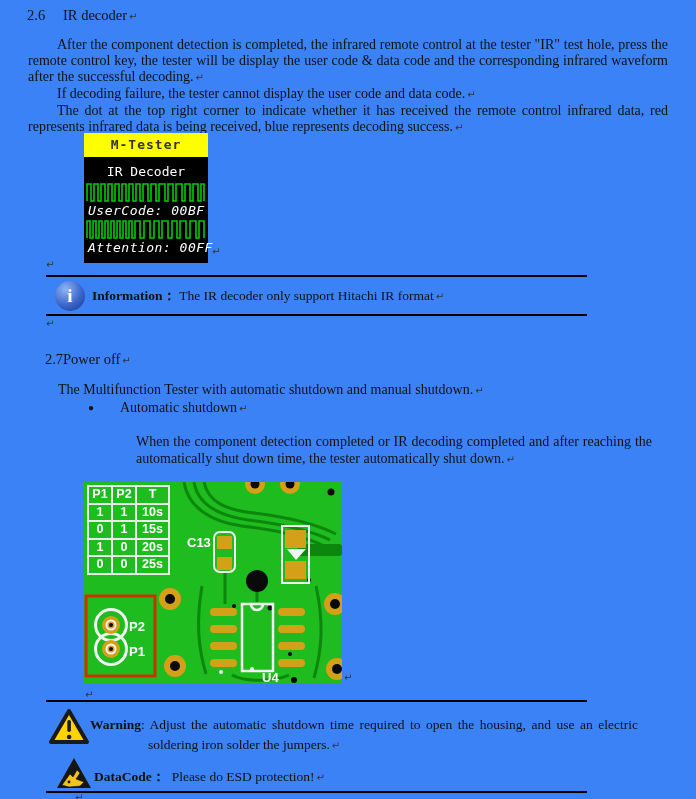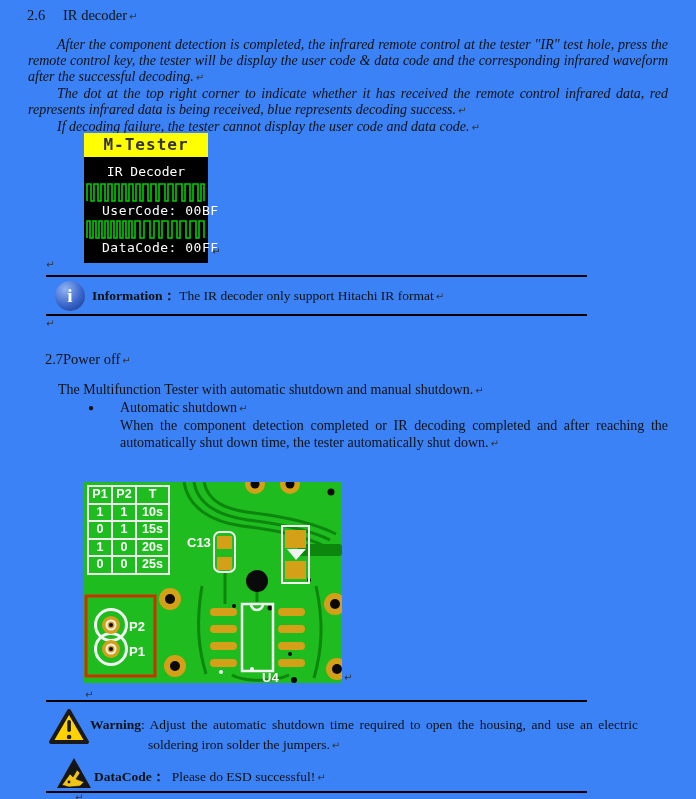--- a/index.html
+++ b/index.html
@@ -1,36 +1,36 @@
 <!DOCTYPE html>
 <html><head>
 <meta charset="utf-8">
 <style>
   html,body{margin:0;padding:0;background:#fff;}
   #page{position:relative;width:696px;height:799px;background:#3b82f6;overflow:hidden;
         font-family:"Liberation Serif",serif;color:#111;}
   
   .heading{position:absolute;font-size:14.5px;white-space:nowrap;}
   .hnum{display:inline-block;width:36px;}
-  .body-block{position:absolute;left:28px;width:640px;font-style:italic;}
+  .body-block{position:absolute;left:28px;width:640px;}
   .body-block p{margin:0;text-indent:29px;text-align:justify;font-size:14px;line-height:15.9px;}
   .indent-block{position:absolute;left:120px;width:548px;}
-  .indent-block p{margin:0;text-align:justify;font-size:14px;line-height:16.8px;}
+  .indent-block p{margin:16px;text-align:justify;font-size:14px;line-height:16.8px;}
   .single-line{position:absolute;font-size:14px;white-space:nowrap;}
   .pil{font-family:"DejaVu Sans",sans-serif;font-size:10px;color:#333;margin-left:2px;}
   .pil-abs{position:absolute;font-family:"DejaVu Sans",sans-serif;font-size:10px;color:#333;}
   .bullet-marker{position:absolute;left:88px;font-size:10px;}
   
   #lcd{position:absolute;left:84px;top:133px;width:124px;height:130px;}
   #lcd .lcd-head{height:24px;background:#ffff00;color:#333;font-family:"DejaVu Sans Mono",monospace;
-       font-size:16px;font-weight:bold;text-align:center;line-height:24px;letter-spacing:1px;}
+       font-size:13px;font-weight:bold;text-align:center;line-height:24px;letter-spacing:1px;}
   #lcd .lcd-body{height:106px;background:#000;color:#fff;font-family:"DejaVu Sans Mono",monospace;}
   #lcd .lcd-title{text-align:center;font-size:13px;padding-top:7px;height:17px;}
   #lcd .wave{display:block;margin:1px 0 0 2px;}
-  #lcd .lcd-code{font-size:13px;line-height:15px;padding-left:18px;letter-spacing:0.5px;white-space:nowrap;}
+  #lcd .lcd-code{font-size:13px;line-height:15px;padding-left:4px;letter-spacing:0.5px;white-space:nowrap;font-style:italic;}
   
   .callout{position:absolute;left:46px;width:541px;border-top:2px solid #000;border-bottom:2px solid #000;}
   #info-box{top:275px;height:37px;}
   .info-sphere{position:absolute;left:9px;top:4px;width:30px;height:30px;border-radius:50%;
        background:radial-gradient(circle at 35% 28%,#8fb4f4 0%,#3a66cc 55%,#16337f 100%);
        color:#fff;text-align:center;font-family:"Liberation Serif",serif;
        font-weight:bold;font-size:19px;line-height:29px;}
   .callout-text{position:absolute;font-size:13.5px;}
   #warn-box{top:700px;height:89px;}
   .hang{padding-left:58px;text-indent:-58px;text-align:justify;margin:0;line-height:20px;}
@@ -47,36 +47,36 @@
 <body>
 
 <div id="page">
 
   <div class="heading" style="left:27px;top:7px;">
     <span class="hnum">2.6</span><span>IR decoder</span><span class="pil">↵</span>
   </div>
 
   <div class="body-block" style="top:37px;">
     <p><span>After the component detection is completed, the infrared remote control at the tester "IR" test hole, press the remote control key, the tester will be display the user code &amp; data code and the corresponding infrared waveform after the successful decoding.</span><span class="pil">↵</span></p>
+    <p><span>If decoding failure, the tester cannot display the user code and data code.</span><span class="pil">↵</span></p>
     <p><span>The dot at the top right corner to indicate whether it has received the remote control infrared data, red represents infrared data is being received, blue represents decoding success.</span><span class="pil">↵</span></p>
-    <p><span>If decoding failure, the tester cannot display the user code and data code.</span><span class="pil">↵</span></p>
   </div>
 
   <div id="lcd">
     <div class="lcd-head">M-Tester</div>
     <div class="lcd-body">
       <div class="lcd-title">IR Decoder</div>
       <svg class="wave" width="120" height="21">
         <path d="M1,19 V2 H5 V19 H8 V2 H12 V19 H15 V2 H19 V19 H22 V2 H26 V19 H29 V2 H33 V19 H36 V2 H40 V19 H43 V2 H47 V19 H50 V2 H54 V19 H57 V2 H62 V19 H65 V2 H70 V19 H73 V2 H79 V19 H82 V2 H87 V19 H90 V2 H96 V19 H99 V2 H104 V19 H107 V2 H112 V19 H115 V2 H118 V19" fill="none" stroke="#00cc00" stroke-width="1.6"></path>
       </svg>
       <div class="lcd-code">UserCode: 00BF</div>
       <svg class="wave" width="120" height="21">
         <path d="M1,19 V2 H4 V19 H7 V2 H10 V19 H13 V2 H16 V19 H19 V2 H22 V19 H25 V2 H28 V19 H31 V2 H34 V19 H37 V2 H40 V19 H43 V2 H46 V19 H49 V2 H54 V19 H58 V2 H64 V19 H68 V2 H73 V19 H76 V2 H82 V19 H86 V2 H91 V19 H94 V2 H100 V19 H104 V2 H110 V19 H113 V2 H118 V19" fill="none" stroke="#00cc00" stroke-width="1.6"></path>
       </svg>
-      <div class="lcd-code">DataCode: 00FF</div>
+      <div class="lcd-code">Attention: 00FF</div>
     </div>
   </div>
   <span class="pil-abs" style="left:212px;top:246px;">↵</span>
   <span class="pil-abs" style="left:46px;top:259px;">↵</span>
 
   <div id="info-box" class="callout">
     <div class="info-sphere">i</div>
     <div class="callout-text" style="left:46px;top:10px;white-space:nowrap;">
       <b>Information：</b>
       <span style="">The IR decoder only support Hitachi IR format</span><span class="pil">↵</span>
@@ -227,18 +227,18 @@
     <div class="callout-text hang" style="left:44px;top:13px;width:490px;">
       <b>Warning</b><span>: </span><span>Adjust the automatic shutdown time required to open the housing, and use an electric soldering iron solder the jumpers.</span><span class="pil">↵</span>
     </div>
     <svg style="position:absolute;left:9px;top:54px;" width="38" height="34">
       <polygon points="19,2 36,32 2,32" fill="#151515"></polygon>
       <polygon points="7,29 15,18 18,21 22,14 25,17 21,23 29,26 25,30 14,31" fill="#f0c419" stroke="#151515" stroke-width="0.6"></polygon>
       <circle cx="14" cy="26" r="1.4" fill="#151515"></circle>
     </svg>
     <div class="callout-text" style="left:48px;top:66px;white-space:nowrap;">
       <b>DataCode：</b>
-      <span style="margin-left:3px;">Please do ESD successful!</span><span class="pil">↵</span>
+      <span style="margin-left:3px;">Please do ESD protection!</span><span class="pil">↵</span>
     </div>
   </div>
   <span class="pil-abs" style="left:75px;top:792px;">↵</span>
 
 </div>
 
 </body></html>

